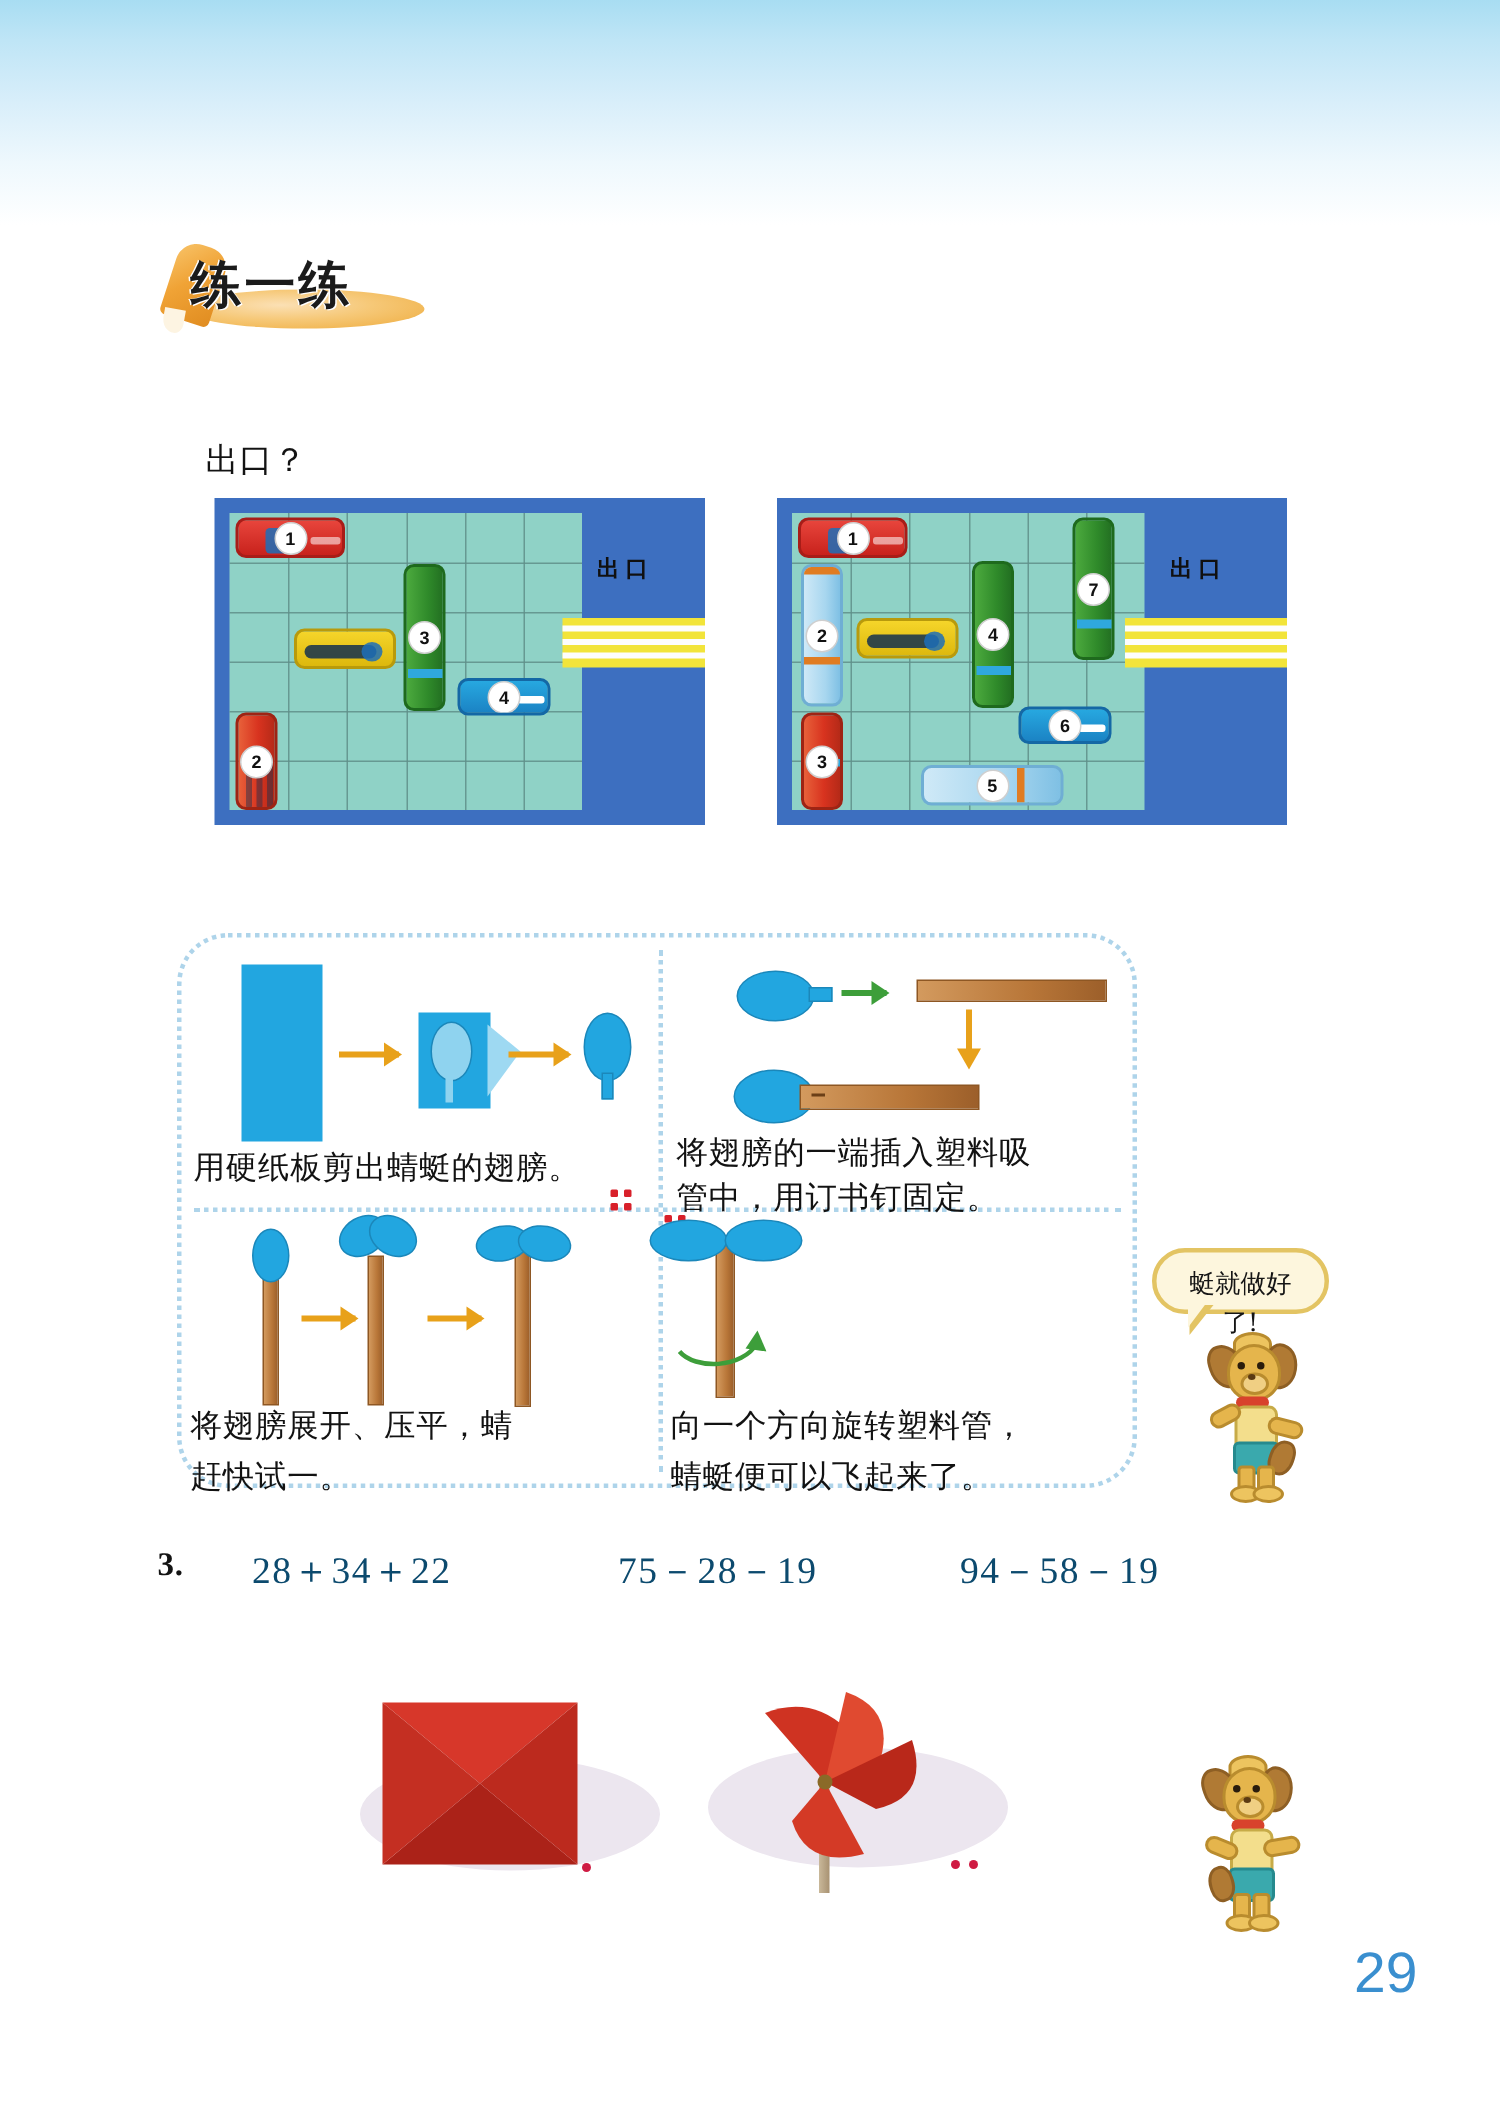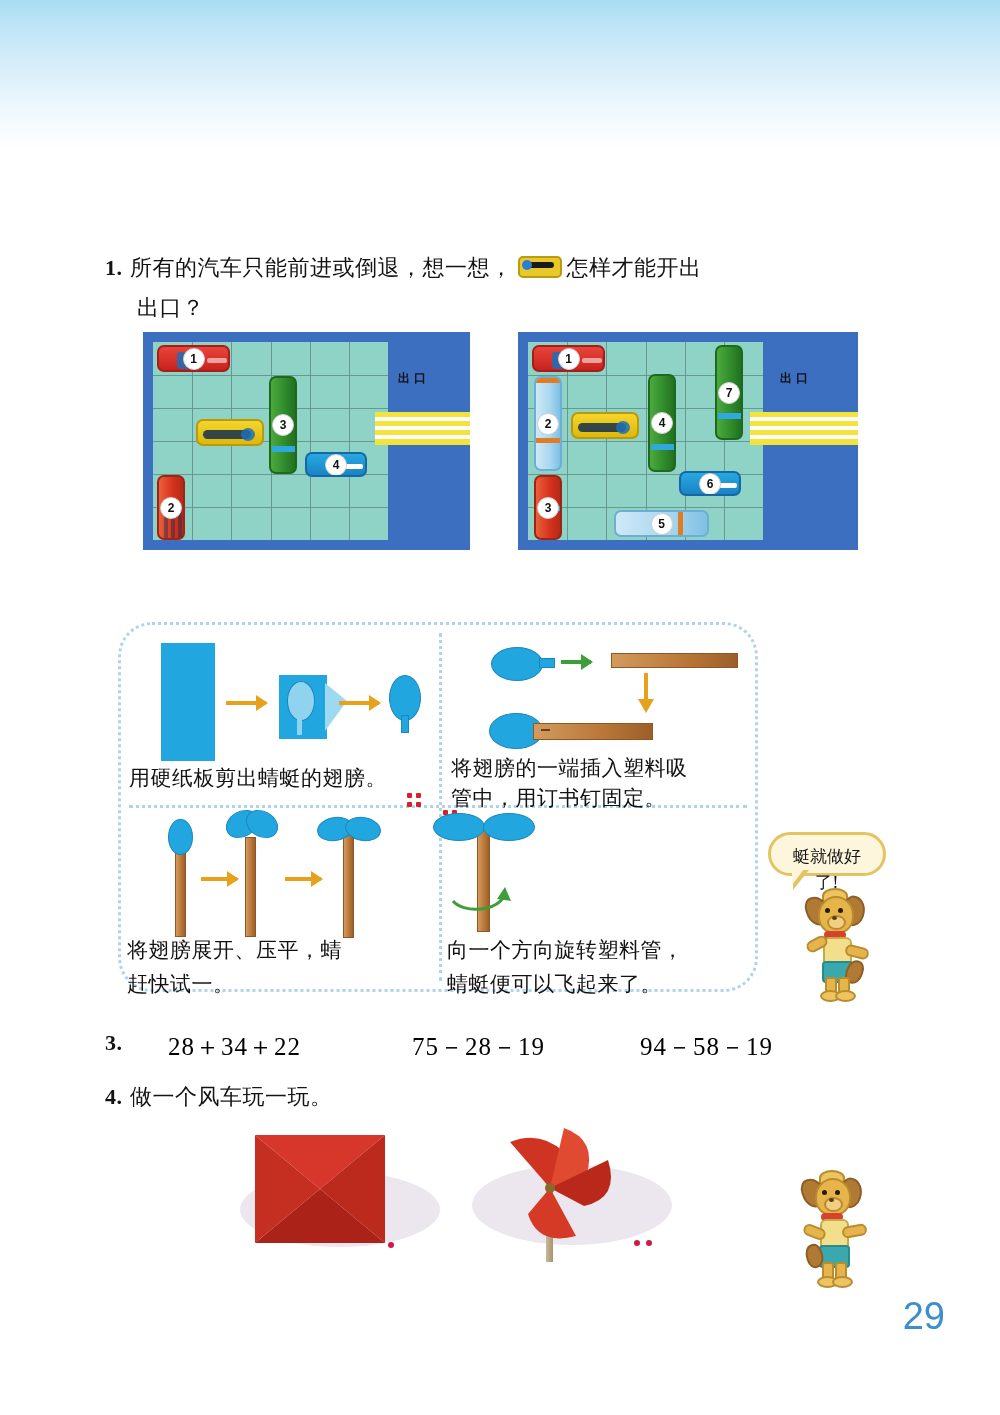--- a/index.html
+++ b/index.html
@@ -59,21 +59,21 @@
     border-radius:50%;background:#2a7fd4;
   }
   
   .puzzle{position:absolute;background:#3d6fc0;box-sizing:border-box;}
   .pgrid{position:absolute;background:#8fd2c6;box-sizing:border-box;}
   .pgrid .vline,.pgrid .hline{position:absolute;background:#5f8f88;opacity:.85;}
   .vline{width:1px;top:0;bottom:0;}
   .hline{height:1px;left:0;right:0;}
   .exit-label{
     position:absolute;font-family:"DejaVu Serif",serif;font-weight:bold;
-    font-size:12px;color:#101010;letter-spacing:4px;
+    font-size:15px;color:#101010;letter-spacing:4px;
   }
   .road{position:absolute;background:#f2e43a;}
   .road .stripe{position:absolute;left:0;right:0;height:4px;background:#fdfdfd;}
   
   .car{position:absolute;border-radius:7px;box-sizing:border-box;overflow:hidden;}
   .car .badge{
     position:absolute;left:50%;top:50%;transform:translate(-50%,-50%);
     width:20px;height:20px;border-radius:50%;background:#fff;
     border:1px solid #cfcfcf;
     font-family:"Liberation Sans",sans-serif;font-weight:bold;font-size:12px;
@@ -144,21 +144,21 @@
   .dog .scarf{position:absolute;background:#d8422c;border-radius:4px;}
   .dog .shirt{position:absolute;background:#f3de8c;border:2px solid #c7ab48;border-radius:6px 6px 3px 3px;}
   .dog .pants{position:absolute;background:#3aa9ad;border:2px solid #268a8e;border-radius:4px;}
   .dog .arm{position:absolute;background:#e5b54c;border:2px solid #b98c2e;border-radius:6px;}
   .dog .leg{position:absolute;background:#e5b54c;border:2px solid #b98c2e;border-radius:3px 3px 6px 6px;}
   .dog .foot{position:absolute;background:#edc45f;border:2px solid #b98c2e;border-radius:50%;}
   .dog .tail2{position:absolute;background:#b07a34;border:2px solid #8e5f24;border-radius:50% 40% 50% 40%;}
   
   .mexp{
     position:absolute;font-family:"Liberation Serif","DejaVu Serif",serif;
-    font-size:25px;color:#000000;letter-spacing:1px;
+    font-size:25px;color:#0c4a6e;letter-spacing:1px;
   }
   
   .shadow{
     position:absolute;background:#ece6ef;border-radius:50%;
   }
   .sq-kite{position:absolute;}
   .sq-kite .tri{position:absolute;width:0;height:0;}
   .pinwheel{position:absolute;}
   .pinwheel .pstick{position:absolute;background:linear-gradient(90deg,#c9b89a,#a89272);}
   .reddot{position:absolute;width:6px;height:6px;border-radius:50%;background:#cf1b43;}
@@ -169,25 +169,26 @@
     font-size:38px;color:#3a8fcf;font-weight:500;
   }
 </style>
 </head>
 <body>
 
 <div class="page">
 
   <div class="sky"></div>
 
-
-  <div class="q qline" style="left:105px;top:248px;width:840px;">
-    <span class="qnum">1.</span>
-    <span>所有的汽车只能前进或倒退，想一想，</span><span class="minicar"></span><span>怎样才能开出</span>
-  </div>
+  <div class="hdr">
+    <div class="hdr-oval"></div>
+    <div class="hdr-pen"></div>
+    <div class="hdr-txt">练一练</div>
+  </div>
+
   <div class="q qline" style="left:137px;top:288px;">出口？</div>
 
   <div class="puzzle" style="left:143px;top:332px;width:327px;height:218px;">
     <div class="pgrid" style="left:10px;top:10px;width:235px;height:198px;">
       <div class="vline" style="left:39px;"></div>
         <div class="vline" style="left:78px;"></div>
       <div class="vline" style="left:118px;"></div>
         <div class="vline" style="left:157px;"></div>
       <div class="vline" style="left:196px;"></div>
       <div class="hline" style="top:33px;"></div>
@@ -395,24 +396,20 @@
     <div class="foot" style="left:35px;top:102px;width:17px;height:8px;"></div>
   </div>
 
   <div class="q" style="left:105px;top:1030px;">
     <span class="qnum">3.</span>
   </div>
   <div class="mexp" style="left:168px;top:1030px;">28＋34＋22</div>
   <div class="mexp" style="left:412px;top:1030px;">75－28－19</div>
   <div class="mexp" style="left:640px;top:1030px;">94－58－19</div>
 
-  <div class="q" style="left:105px;top:1082px;">
-    <span class="qnum">4.</span>
-    <span>做一个风车玩一玩。</span>
-  </div>
 
   <div class="dog" style="left:795px;top:1170px;width:80px;height:118px;">
     <div class="tuft" style="left:24px;top:0;width:22px;height:12px;"></div>
     <div class="ear" style="left:7px;top:8px;width:19px;height:26px;transform:rotate(-18deg);"></div>
     <div class="ear" style="left:44px;top:8px;width:19px;height:26px;transform:rotate(18deg);"></div>
     <div class="head" style="left:20px;top:8px;width:32px;height:34px;"></div>
     <div class="eye" style="left:27px;top:20px;width:5px;height:5px;"></div>
     <div class="eye" style="left:40px;top:20px;width:5px;height:5px;"></div>
     <div class="snout" style="left:29px;top:27px;width:15px;height:11px;"></div>
     <div class="nose" style="left:34px;top:28px;width:5px;height:4px;"></div>

